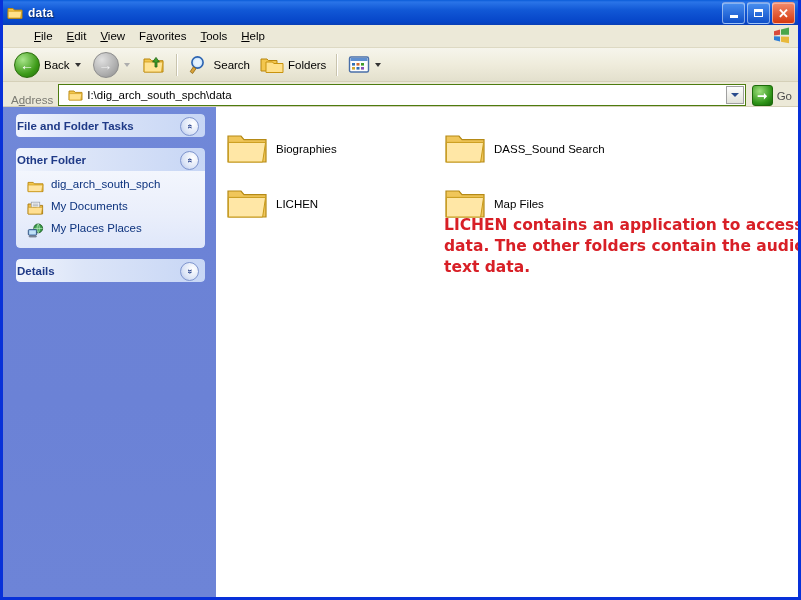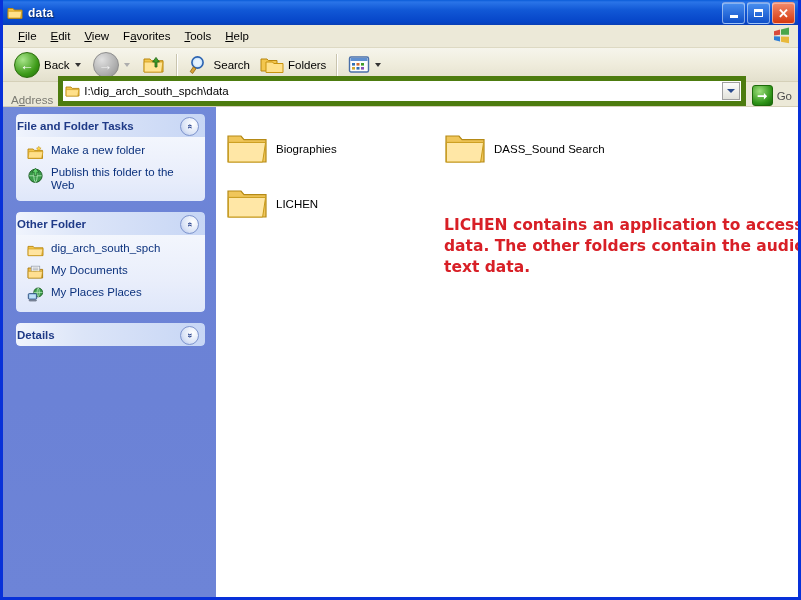--- a/index.html
+++ b/index.html
@@ -41,21 +41,21 @@
   }
   .wbtn.min{background:linear-gradient(to bottom,#4a90f0,#0f4fc8);}
   .wbtn.max{background:linear-gradient(to bottom,#4a90f0,#0f4fc8);}
   .wbtn.close{background:linear-gradient(to bottom,#f38b6d,#d4380e);}
   .glyph-min{width:8px;height:3px;background:#fff;margin-top:6px;}
   .glyph-max{width:9px;height:8px;border:1px solid #fff;border-top-width:3px;box-sizing:border-box;}
   .glyph-close{font-size:13px;line-height:11px;font-family:"Liberation Sans",sans-serif;}
   
   .menubar{
     height:22px;flex:0 0 22px;background:#ece9d8;
-    display:flex;align-items:center;padding-left:8px;
+    display:flex;align-items:center;padding-left:24px;
     border-bottom:1px solid #ddd9c3;position:relative;
   }
   .menuitem{
     font-size:11.5px;color:#000;padding:2px 7px;cursor:default;
   }
   .menuitem u{text-decoration:underline;}
   .winflag{position:absolute;right:8px;top:2px;width:18px;height:17px;}
   
   .toolbar{
     height:33px;flex:0 0 33px;
@@ -77,22 +77,22 @@
   .arr{position:absolute;left:50%;top:50%;transform:translate(-50%,-50%);font-size:14px;color:#fff;font-weight:bold;line-height:1;}
   .arr.grey{color:#f2f2f2;}
   
   .addrbar{
     height:24px;flex:0 0 24px;background:#ece9d8;
     display:flex;align-items:flex-end;padding:0 2px 0 8px;
     border-bottom:1px solid #d5d0b8;
   }
   .addr-label{font-size:11.5px;color:#7a7a72;margin-right:5px;}
   .addr-field{
-    flex:1;height:20px;background:#fff;border:5px solid #4d7c0f;
-    display:flex;align-items:center;padding-left:2px;position:relative;
+    flex:1;height:20px;background:#fff;border:1px solid #4d7c0f;
+    display:flex;align-items:center;padding-left:9px;position:relative;
   }
   .addr-text{font-size:11.5px;color:#000;margin-left:4px;}
   .addr-drop{
     position:absolute;right:1px;top:1px;width:16px;height:16px;
     background:linear-gradient(to bottom,#fdfdfd,#e2e2da);
     border:1px solid #a0a0a0;display:flex;align-items:center;justify-content:center;
   }
   .caret{width:0;height:0;border-left:4px solid transparent;border-right:4px solid transparent;border-top:4px solid #2a4b8d;}
   .go-btn{display:flex;align-items:center;margin-left:6px;margin-right:4px;cursor:default;}
   .go-icon{
@@ -267,42 +267,20 @@
   </div>
 
   <div class="body">
 
     <div class="sidebar">
 
       <div class="panel">
         <div class="panel-head">
           <span class="panel-title">File and Folder Tasks</span>
           <span class="chev" style="transform:rotate(90deg)">«</span>
-        </div>
-        <div class="panel-body">
-          <div class="p-item">
-            <span class="p-icon">
-              <svg width="17" height="16" viewBox="0 0 17 16">
-                <path d="M1 4h5.2l1.2 1.4H15.5V13.5H1z" fill="#f3c64d" stroke="#b8860f" stroke-width=".9"></path>
-                <path d="M2 6.6h14l-1.4 6.6H1.2z" fill="#ffe08a" stroke="#c8930f" stroke-width=".6"></path>
-                <path d="M11.8 1.3l.7 1.5 1.6.2-1.2 1.2.3 1.6-1.4-.8-1.4.8.3-1.6-1.2-1.2 1.6-.2z" fill="#ffd84a" stroke="#c08c10" stroke-width=".5"></path>
-              </svg>
-            </span>
-            <span class="p-label">Make a new folder</span>
-          </div>
-          <div class="p-item">
-            <span class="p-icon">
-              <svg width="17" height="16" viewBox="0 0 17 16">
-                <circle cx="8.5" cy="8.8" r="6.6" fill="#3b9c4a" stroke="#1d5e25" stroke-width="1"></circle>
-                <path d="M2.3 8.8h12.4M8.5 2.2c2.2 2.4 2.2 10.8 0 13.2M8.5 2.2c-2.2 2.4-2.2 10.8 0 13.2" fill="none" stroke="#bff0c4" stroke-width=".8"></path>
-                <path d="M8.5 1.2 12 5.2H9.8v3.2H7.2V5.2H5z" fill="#5fd06a" stroke="#1d5e25" stroke-width=".7"></path>
-              </svg>
-            </span>
-            <span class="p-label">Publish this folder to the Web</span>
-          </div>
         </div>
       </div>
 
       <div class="panel">
         <div class="panel-head">
           <span class="panel-title">Other Folder</span>
           <span class="chev" style="transform:rotate(90deg)">«</span>
         </div>
         <div class="panel-body">
           <div class="p-item">
@@ -375,20 +353,29 @@
         <div class="cell">
           <span class="folder-big">
             <svg width="42" height="34" viewBox="0 0 42 34">
               <path d="M2 4h13l3 3.6h22V30H2z" fill="#f0c65a" stroke="#b58a16" stroke-width="1.2"></path>
               <path d="M2.4 10.4h37.2L36.6 30H2.4z" fill="#ffe7a6" stroke="#c79a19" stroke-width="1"></path>
             </svg>
           </span>
           <span class="cell-label">LICHEN</span>
         </div>
 
+        <div class="cell">
+          <span class="folder-big">
+            <svg width="42" height="34" viewBox="0 0 42 34">
+              <path d="M2 4h13l3 3.6h22V30H2z" fill="#f0c65a" stroke="#b58a16" stroke-width="1.2"></path>
+              <path d="M2.4 10.4h37.2L36.6 30H2.4z" fill="#ffe7a6" stroke="#c79a19" stroke-width="1"></path>
+            </svg>
+          </span>
+          <span class="cell-label">Map Files</span>
+        </div>
 
       </div>
 
       <div class="note">LICHEN contains an application to access the data. The other folders contain the audio and text data.</div>
     </div>
 
   </div>
 </div>
 
 </body></html>

